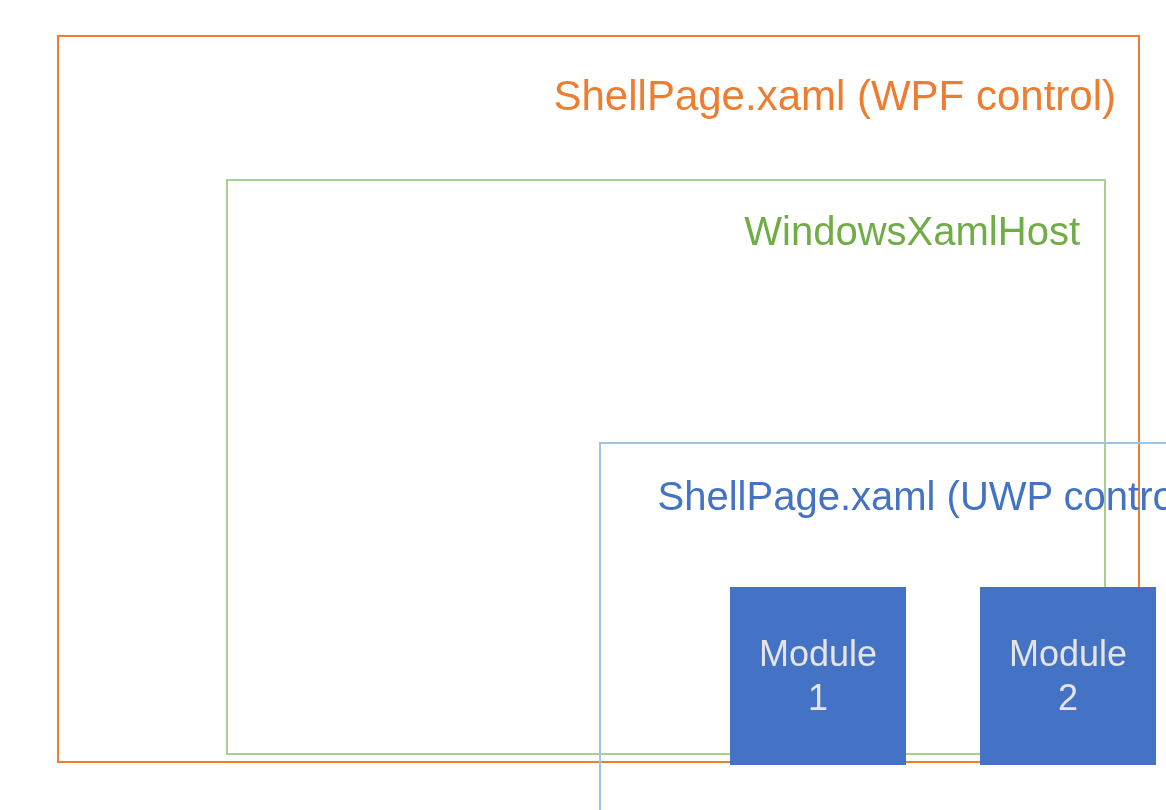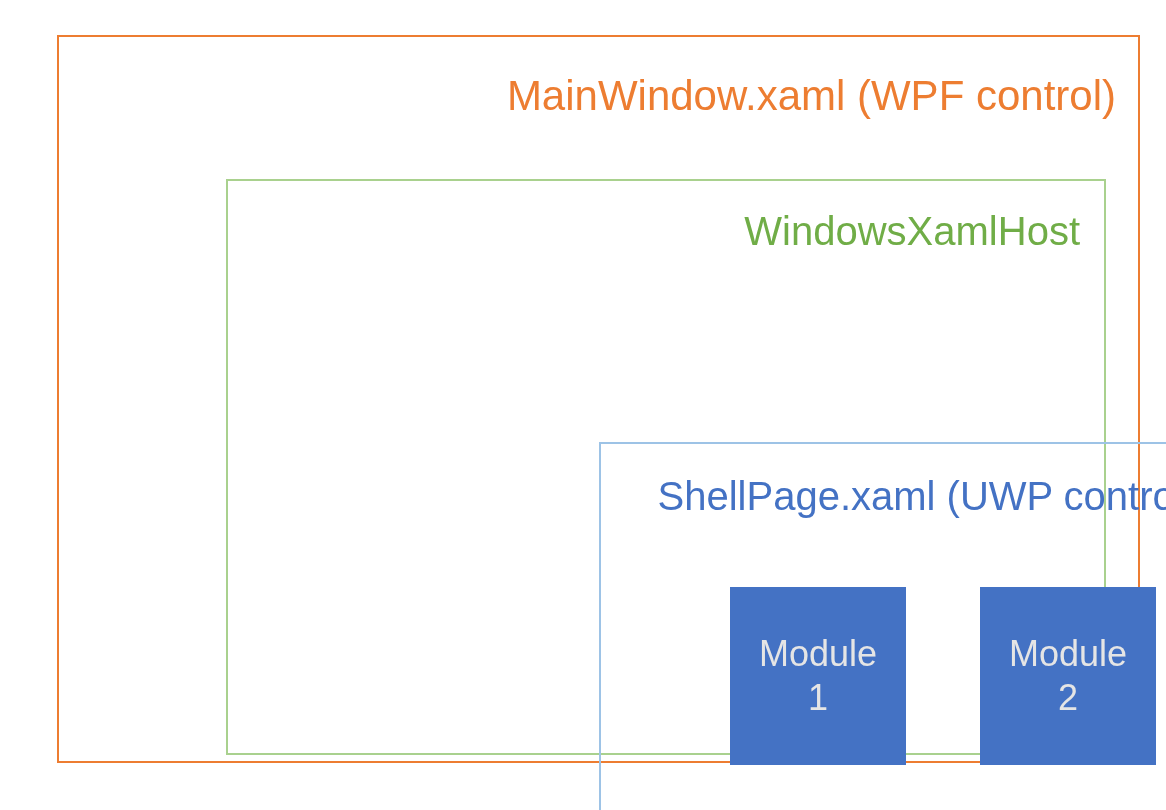--- a/index.html
+++ b/index.html
@@ -111,21 +111,21 @@
   .module-2 { left: 379px; }
   .module-name, .module-index { display: block; }
 </style>
 </head>
 <body>
 
 <div id="canvas">
 
   <div class="box-wpf">
 
-    <div class="label label-wpf">MainWindow.xaml (WPF control)</div>
+    <div class="label label-wpf">ShellPage.xaml (WPF control)</div>
 
     <div class="box-xamlhost">
 
       <div class="label label-xamlhost">WindowsXamlHost</div>
 
       <div class="box-shellpage">
 
         <div class="label label-shellpage">ShellPage.xaml (UWP control)</div>
 
         <div class="modules">

